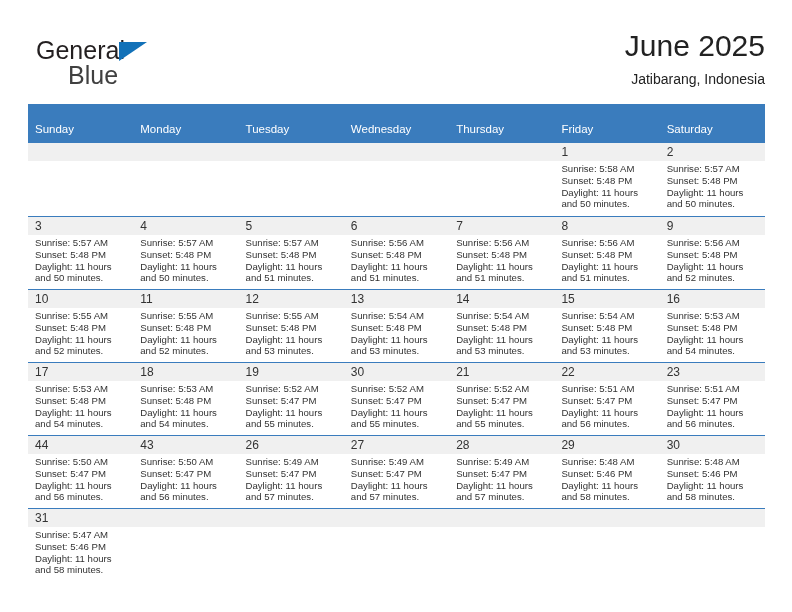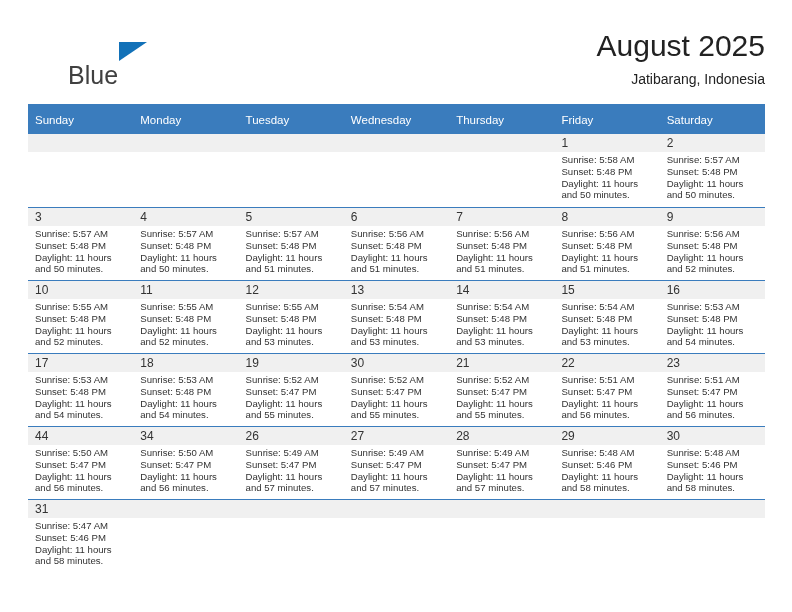--- a/index.html
+++ b/index.html
@@ -93,21 +93,21 @@
     width: 737px;
     border-collapse: collapse;
     table-layout: fixed;
   }
   .calendar th {
     background: #3a7cbd;
     color: #ffffff;
     font-size: 11.5px;
     font-weight: normal;
     text-align: left;
-    padding: 6px 0 5px 7px;
+    padding: 15px 0 5px 7px;
     height: 19px;
     font-family: "Liberation Sans", sans-serif;
     border: none;
   }
   .calendar td {
     vertical-align: top;
     padding: 0;
     width: 105.3px;
     border-top: 1px solid #3a7cbd;
     background: #ffffff;
@@ -153,25 +153,26 @@
     background: #ffffff;
   }
 </style>
 </head>
 <body>
 
 <div class="page">
 
   <div class="header">
     <div class="logo">
+      <span class="logo-general">General</span>
       <span class="logo-tri"></span>
       <span class="logo-blue">Blue</span>
     </div>
     <div class="title-block">
-      <div class="month-title">August 2025</div>
+      <div class="month-title">June 2025</div>
       <div class="location">Jatibarang, Indonesia</div>
     </div>
   </div>
 
   <table class="calendar">
     <thead>
       <tr>
         <th>Sunday</th>
         <th>Monday</th>
         <th>Tuesday</th>
@@ -397,21 +398,21 @@
         <tr class="week-row">
           <td class="cell-day">
             <span class="daynum">44</span>
             <div class="details">
               <div>Sunrise: 5:50 AM</div>
               <div>Sunset: 5:47 PM</div>
               <div class="daylight">Daylight: 11 hours and 56 minutes.</div>
             </div>
           </td>
           <td class="cell-day">
-            <span class="daynum">34</span>
+            <span class="daynum">43</span>
             <div class="details">
               <div>Sunrise: 5:50 AM</div>
               <div>Sunset: 5:47 PM</div>
               <div class="daylight">Daylight: 11 hours and 56 minutes.</div>
             </div>
           </td>
           <td class="cell-day">
             <span class="daynum">26</span>
             <div class="details">
               <div>Sunrise: 5:49 AM</div>

